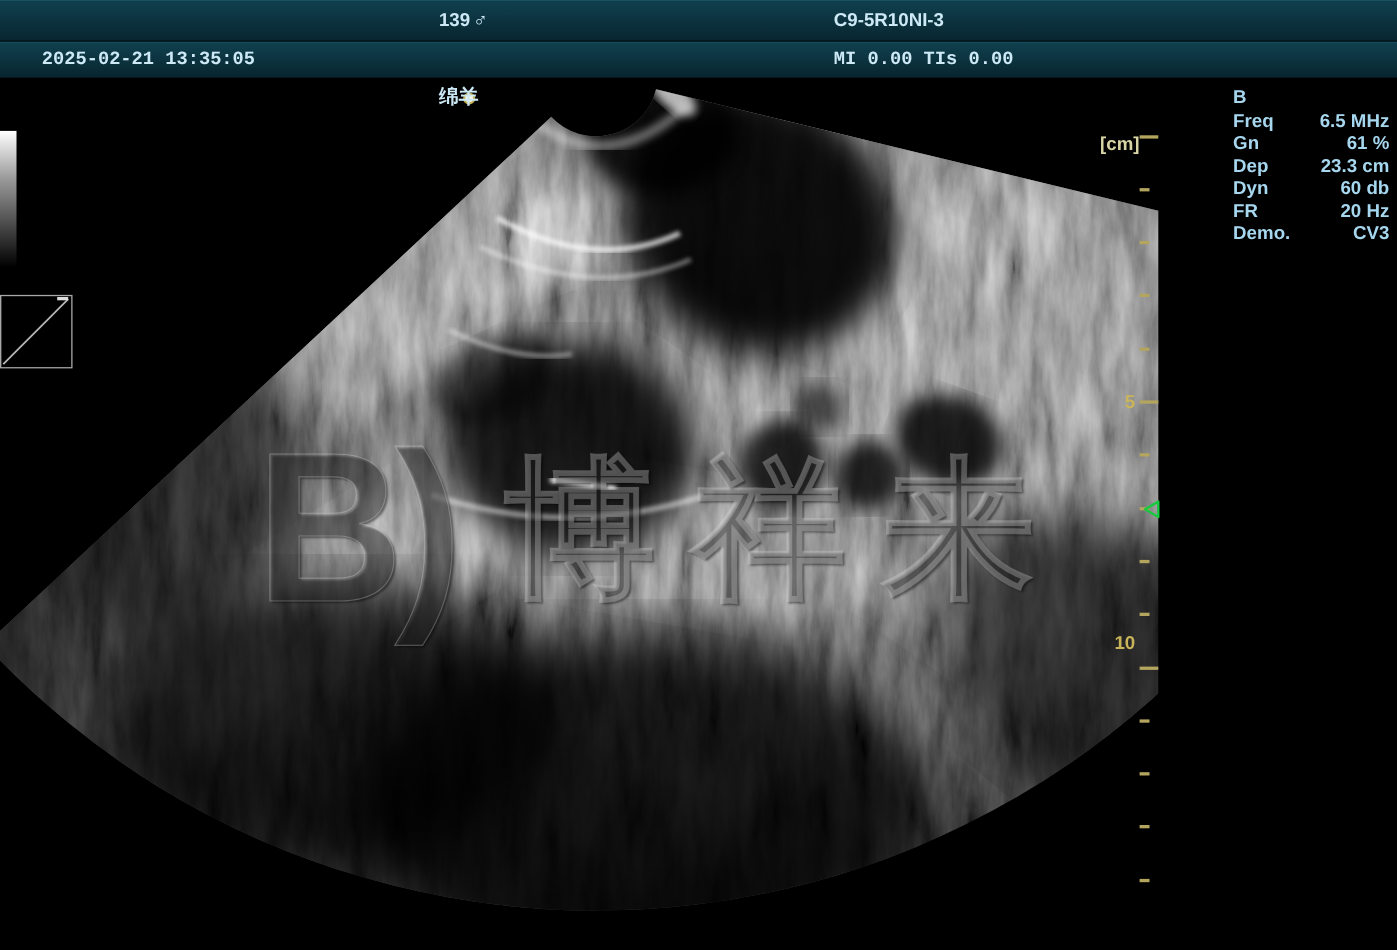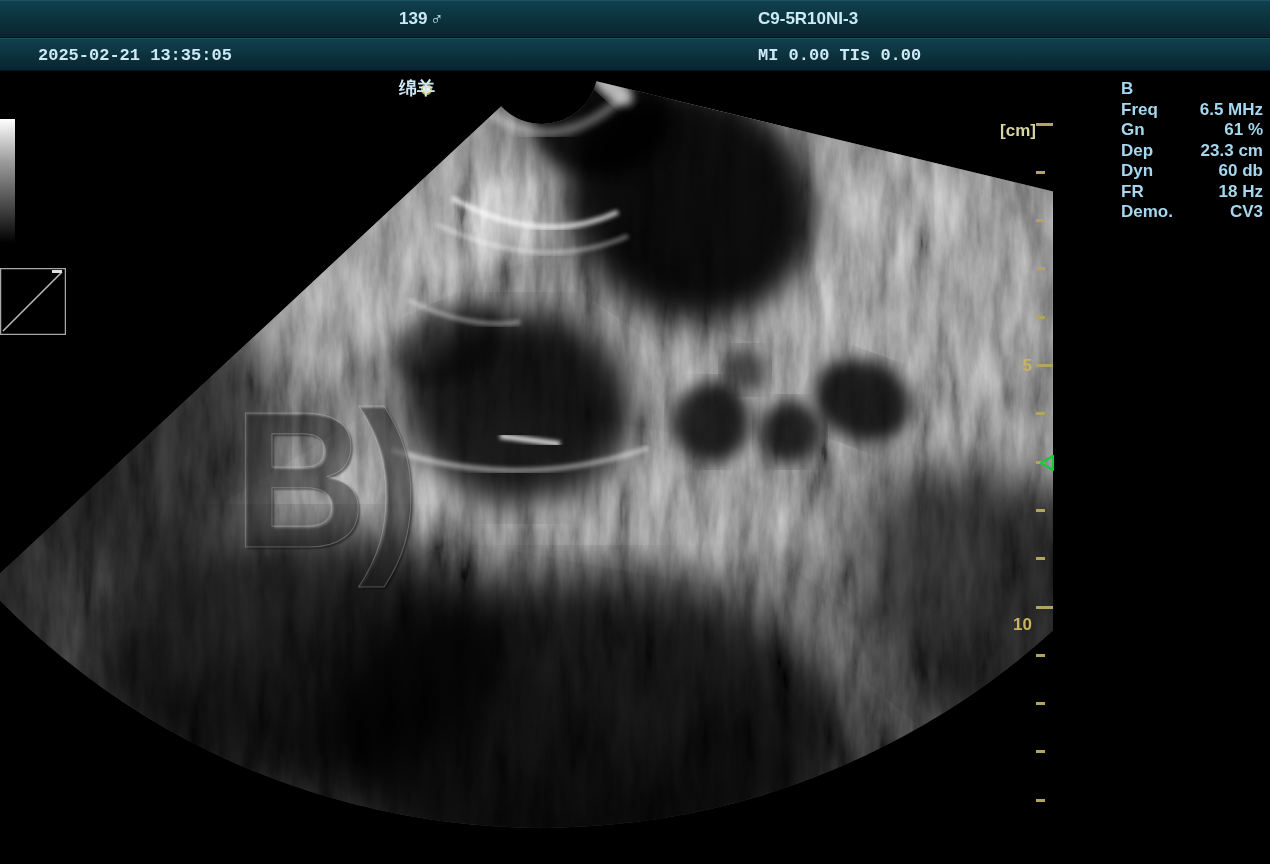--- a/index.html
+++ b/index.html
@@ -161,20 +161,21 @@
         <rect x="0" y="0" width="220" height="864" fill="url(#gLeft)" opacity="0.6"></rect>
         <rect x="0" y="660" width="1270" height="204" fill="url(#gBottom)" opacity="0.75"></rect>
       </g>
 
       <rect x="1053" y="0" width="217" height="864" fill="#000"></rect>
     </svg>
   </div>
 
   <div id="watermark">
     <span id="wm-logo" class="wm">B)</span>
+    <span id="wm-text" class="wm">博祥来</span>
   </div>
 
   <div id="hdr1" class="hdr">
     <span id="pid">139</span>
     <span id="gender">♂</span>
     <span id="probe">C9-5R10NI-3</span>
   </div>
   <div id="hdr2" class="hdr">
     <span id="dt">2025-02-21 13:35:05</span>
     <span id="animal">绵羊</span>
@@ -199,21 +200,21 @@
         <div class="tick" style="top: 219.1px;"></div>
         <div class="tick" style="top: 267.4px;"></div>
         <div class="tick" style="top: 315.7px;"></div>
         <div class="tick major" style="top: 364px;"></div>
         <div class="tick-label" style="top: 355.5px;">5</div>
         <div class="tick" style="top: 412.3px;"></div>
         <div class="tick" style="top: 460.6px;"></div>
         <div class="tick" style="top: 508.9px;"></div>
         <div class="tick" style="top: 557.2px;"></div>
         <div class="tick major" style="top: 605.5px;"></div>
-        <div class="tick-label" style="top: 615px;">10</div>
+        <div class="tick-label" style="top: 575px;">10</div>
         <div class="tick" style="top: 653.8px;"></div>
         <div class="tick" style="top: 702.1px;"></div>
         <div class="tick" style="top: 750.4px;"></div>
         <div class="tick" style="top: 798.7px;"></div>
       </div>
   </div>
 
   <div id="focus">
     <svg width="17" height="18" xmlns="http://www.w3.org/2000/svg">
       <polygon points="14,2 14,16 2,9" fill="none" stroke="#17c93f" stroke-width="2.2" stroke-linejoin="round"></polygon>
@@ -237,21 +238,21 @@
         <div class="prow">
           <span>Dep</span>
           <span>23.3 cm</span>
         </div>
         <div class="prow">
           <span>Dyn</span>
           <span>60 db</span>
         </div>
         <div class="prow">
           <span>FR</span>
-          <span>18 Hz</span>
+          <span>20 Hz</span>
         </div>
         <div class="prow">
           <span>Demo.</span>
           <span>CV3</span>
         </div>
       </div>
   </div>
 
 </div>
 

